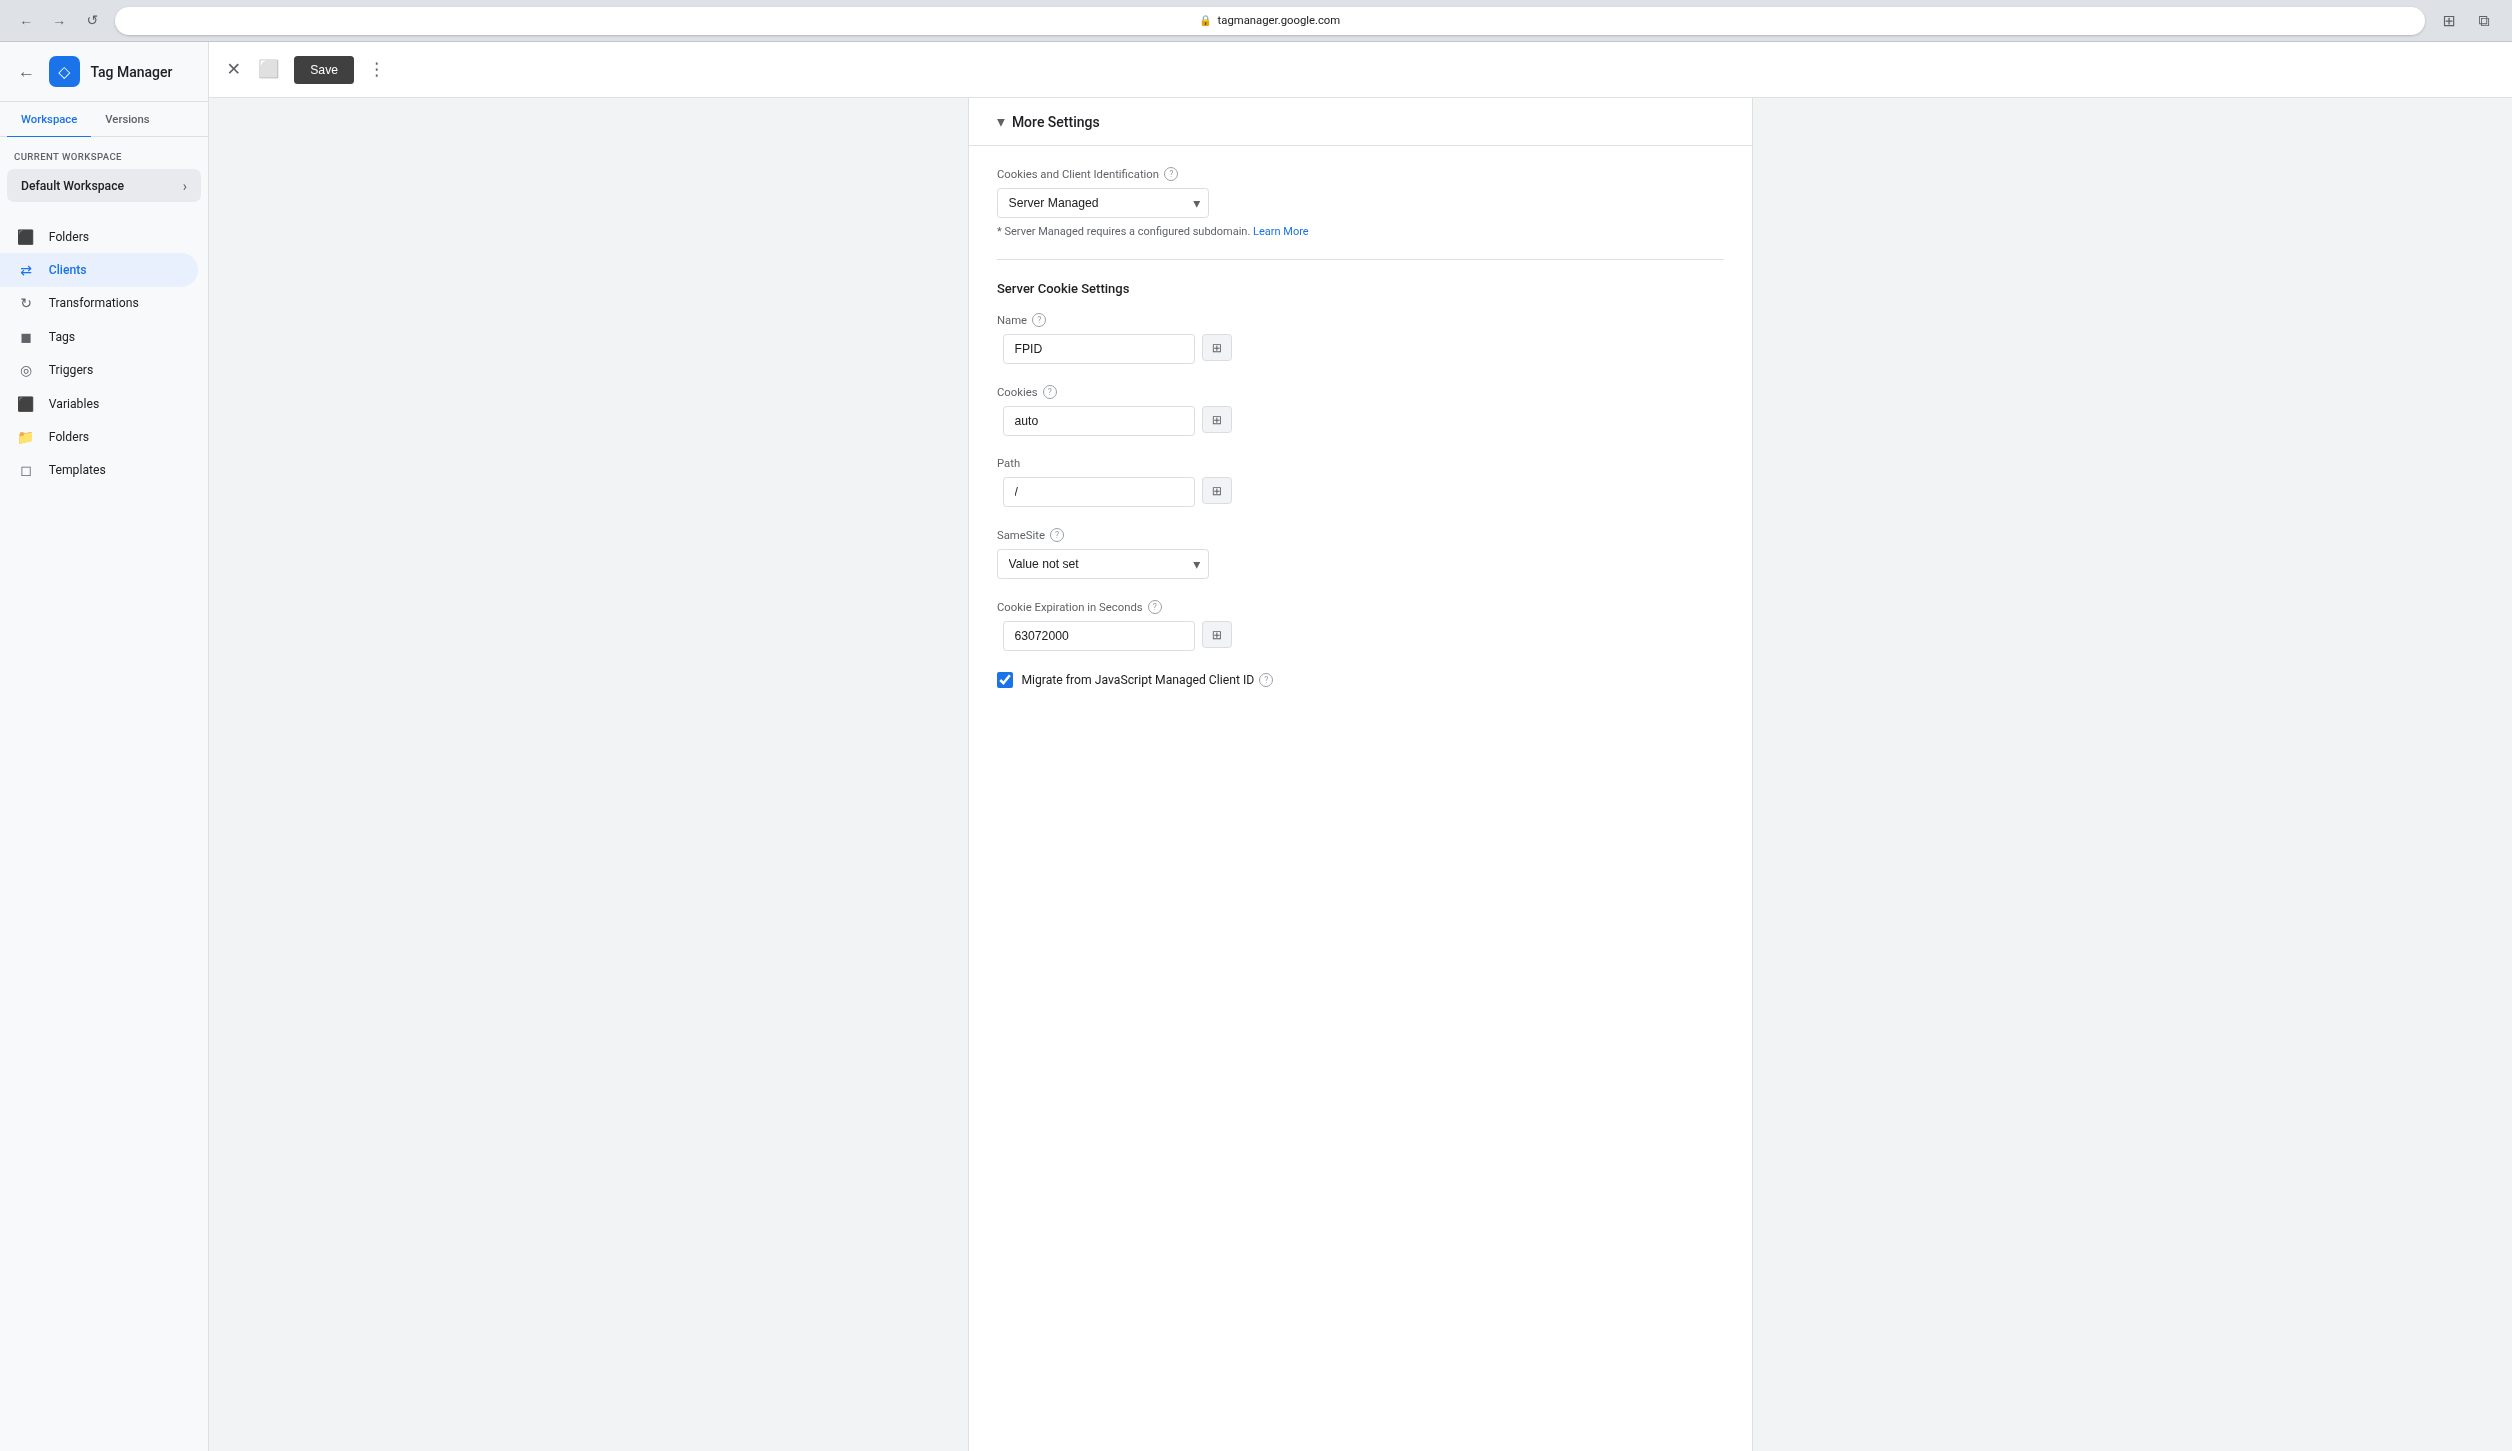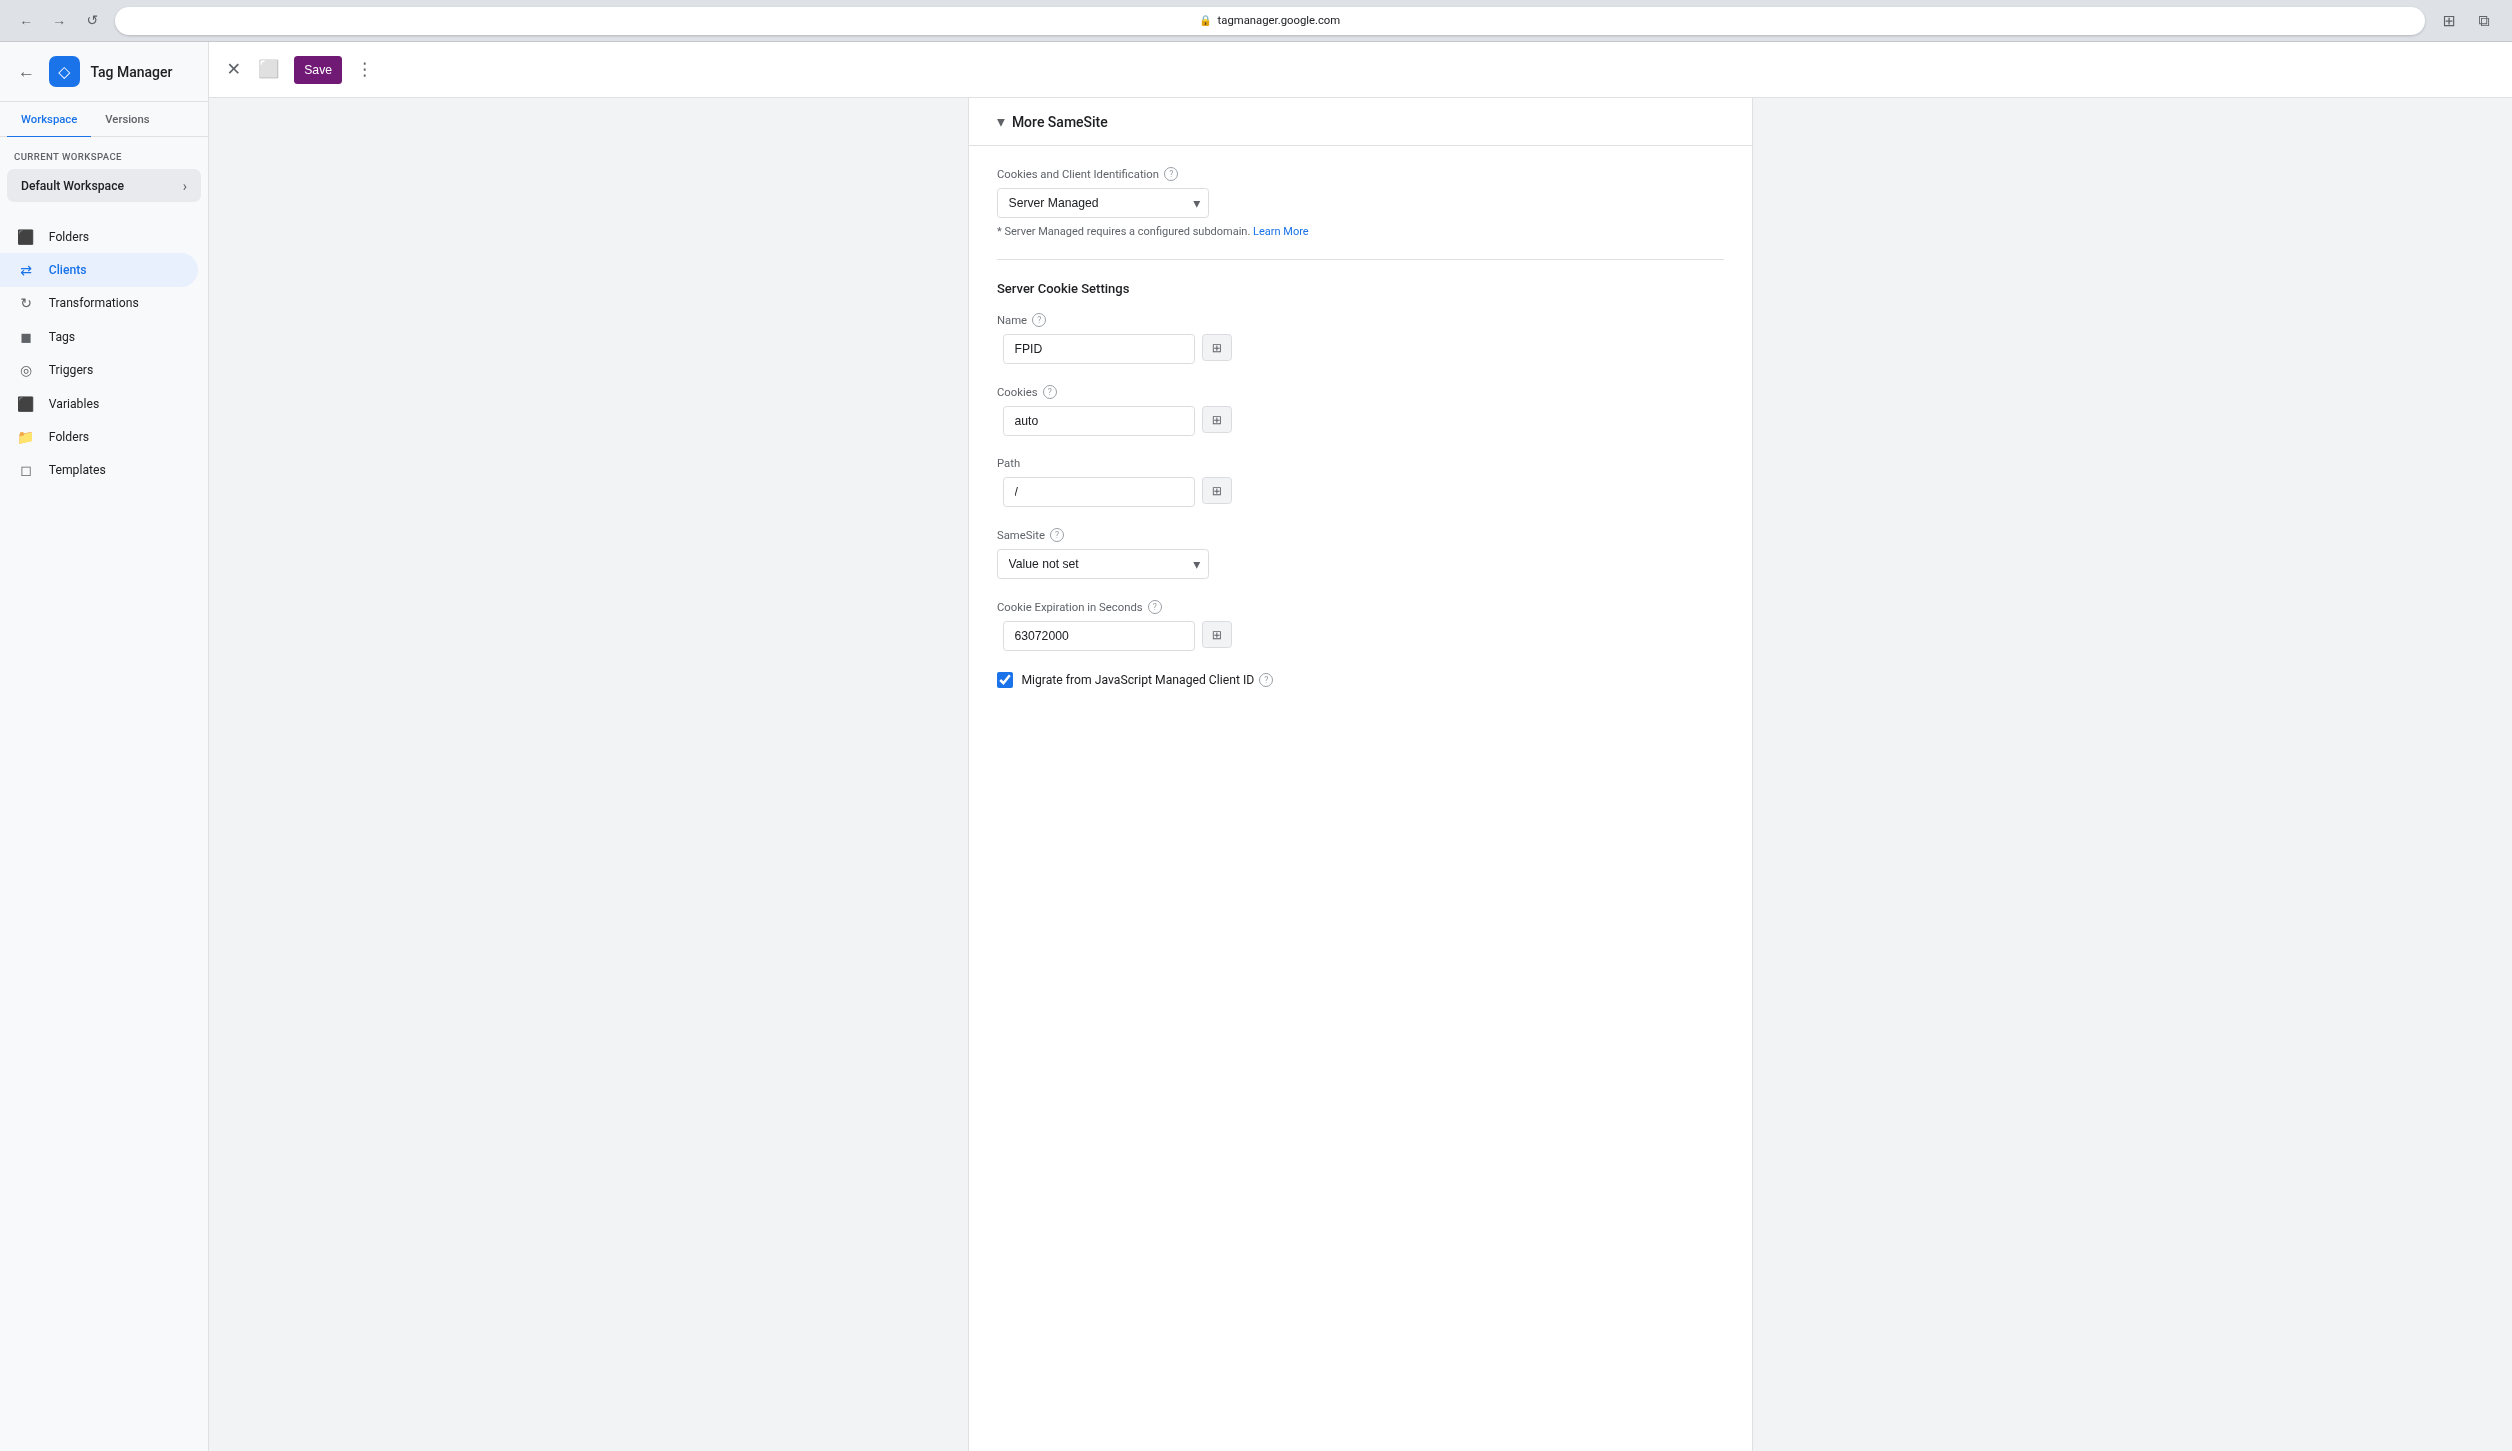--- a/index.html
+++ b/index.html
@@ -136,25 +136,25 @@
     }
     .topbar-close { background: none; border: none; cursor: pointer; color: #5f6368; font-size: 17.4px; padding: 3.5px; }
     .topbar-title {
       font-size: 15.7px;
       font-weight: 400;
       color: #202124;
       flex: 1;
     }
     .topbar-folder { background: none; border: none; cursor: pointer; color: #5f6368; font-size: 17.4px; padding: 3.5px; }
     .save-btn {
-      background: #701a75;
+      background: #404040;
       color: white;
       border: none;
       border-radius: 3.5px;
-      padding: 7px 10px;
+      padding: 7px 16px;
       font-size: 12.2px;
       font-weight: 500;
       cursor: pointer;
     }
     .more-btn { background: none; border: none; cursor: pointer; color: #5f6368; font-size: 17.4px; padding: 3.5px; }
 
     
     .content-area {
       flex: 1;
       overflow-y: auto;
@@ -371,21 +371,21 @@
       <button class="topbar-folder">⬜</button>
       <button class="save-btn">Save</button>
       <button class="more-btn">⋮</button>
     </div>
 
     <div class="content-area">
       <div class="form-panel">
 
         <div class="section-header">
           <span class="section-toggle">▾</span>
-          <span class="section-title">More SameSite</span>
+          <span class="section-title">More Settings</span>
         </div>
 
         <div class="section-body">
 
           <div class="field-group">
             <div class="field-label">
               <span>Cookies and Client Identification</span>
               <span class="help-icon">?</span>
             </div>
             <div class="select-wrapper">

